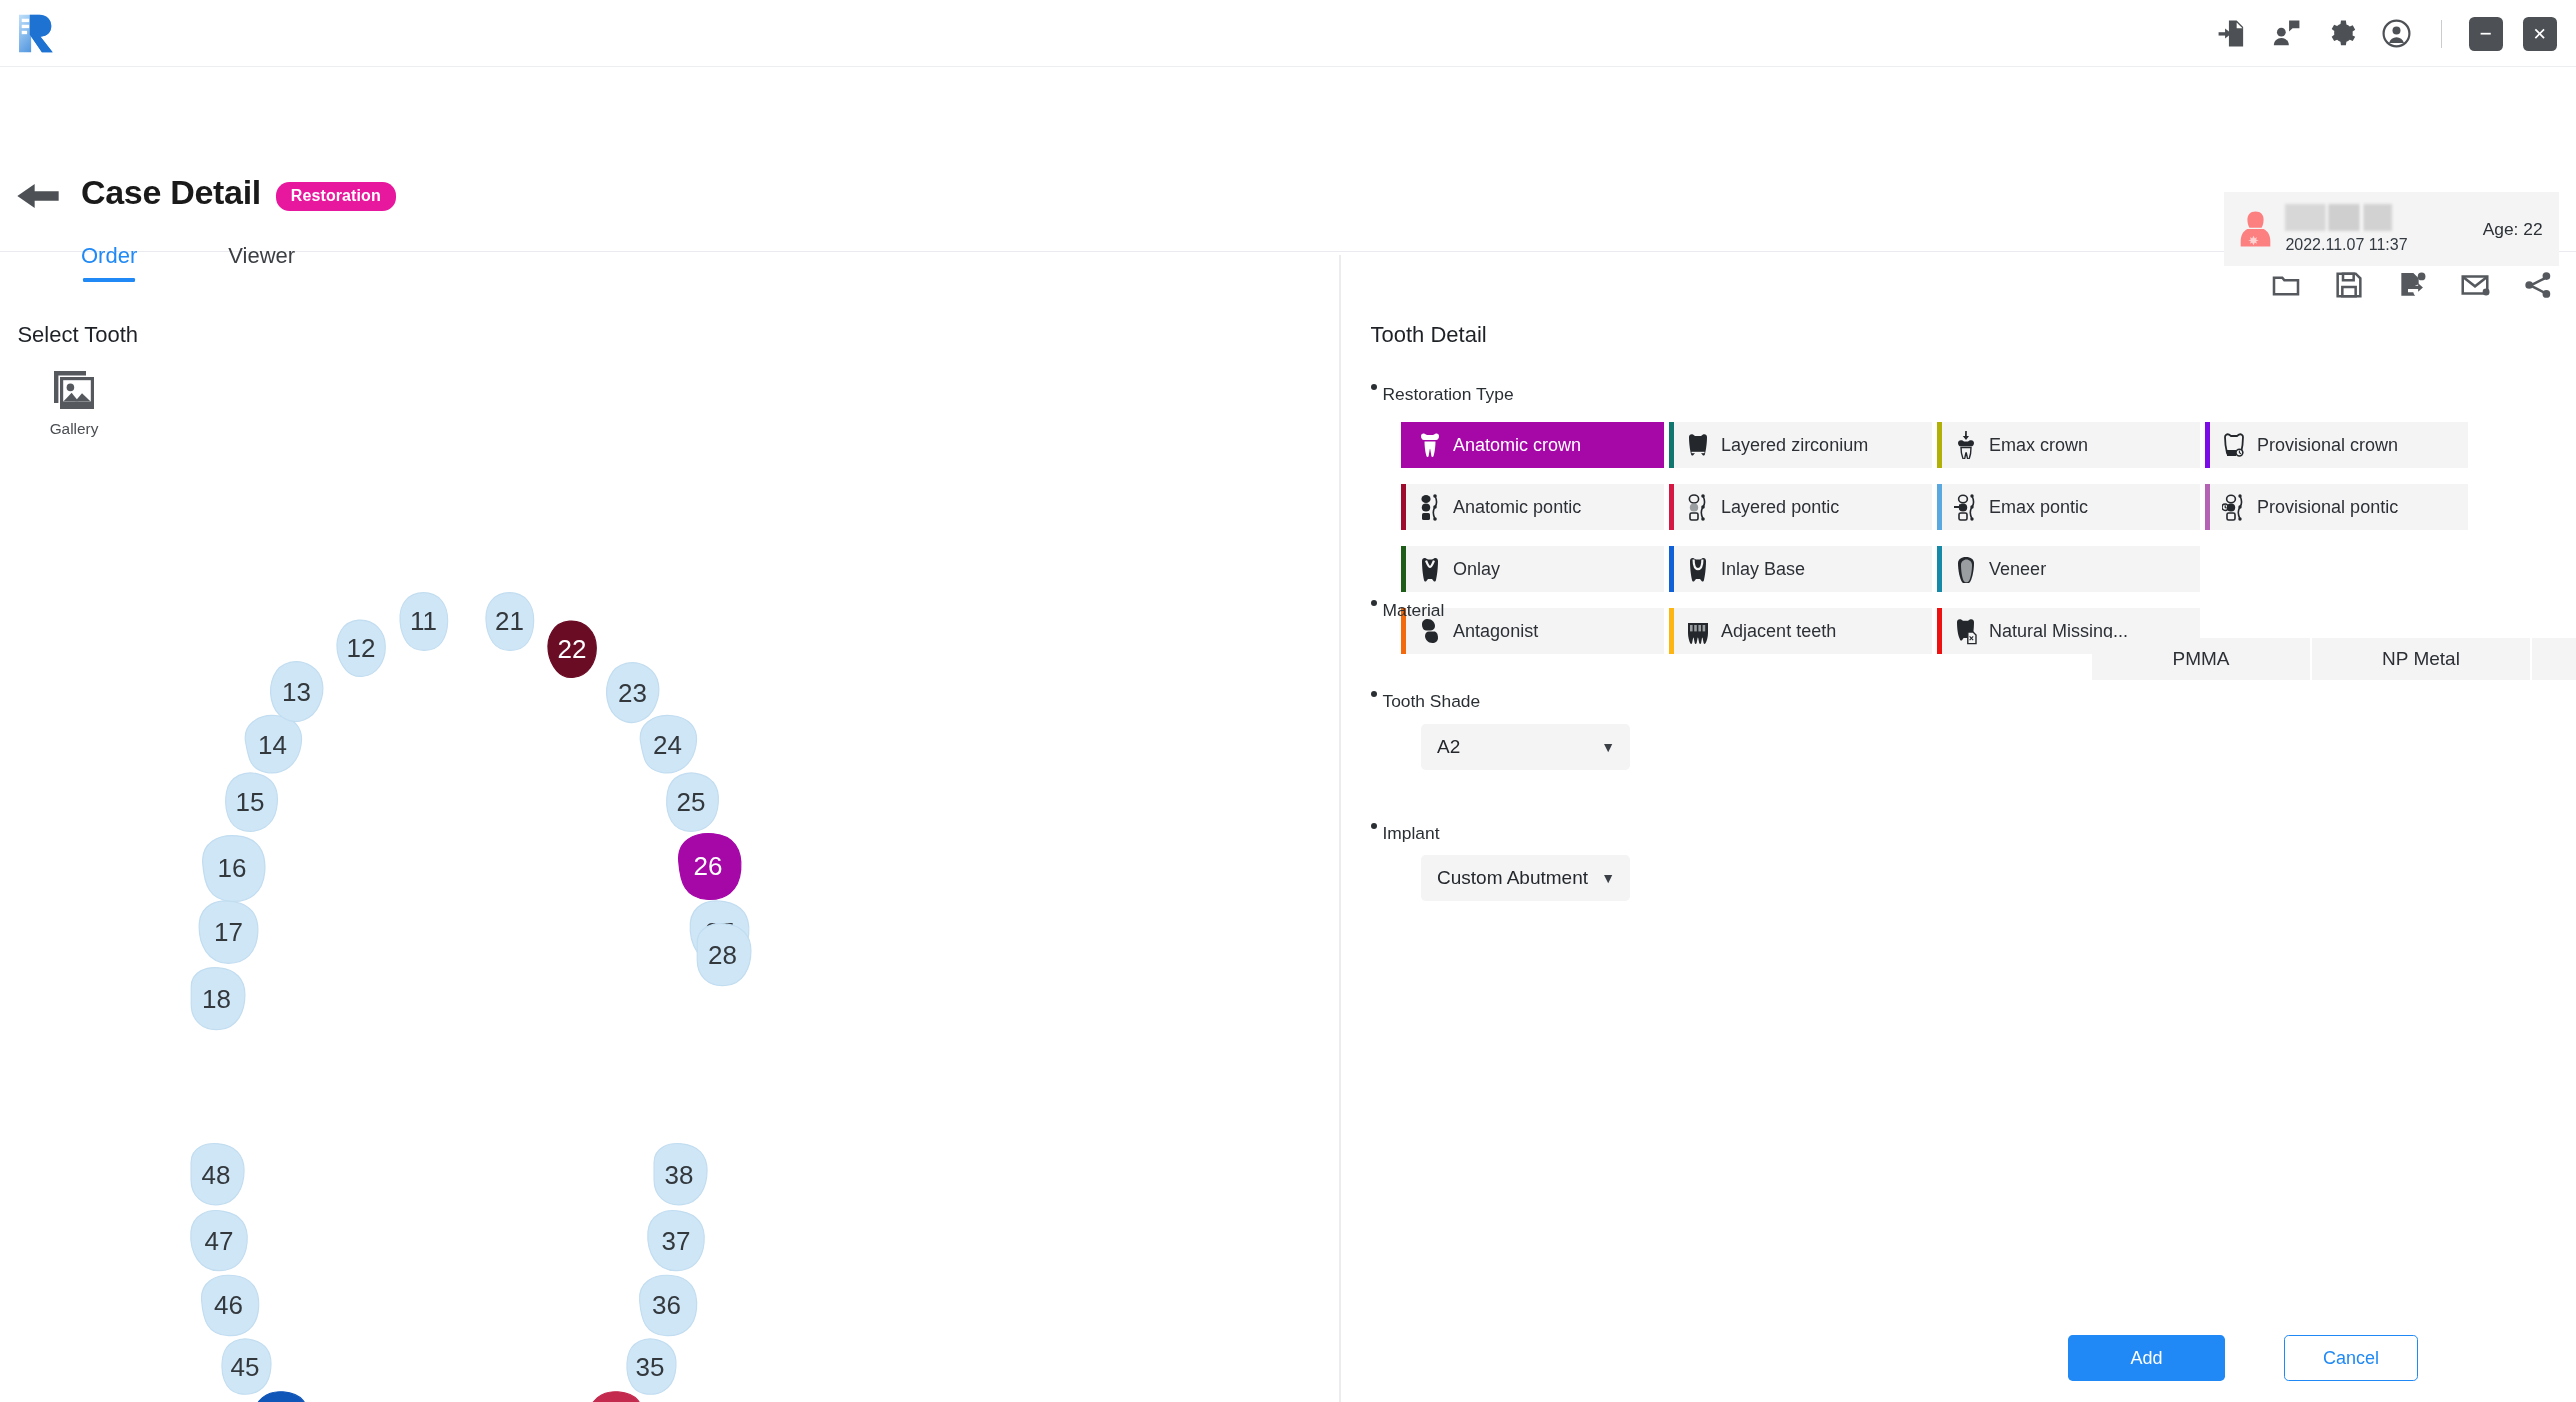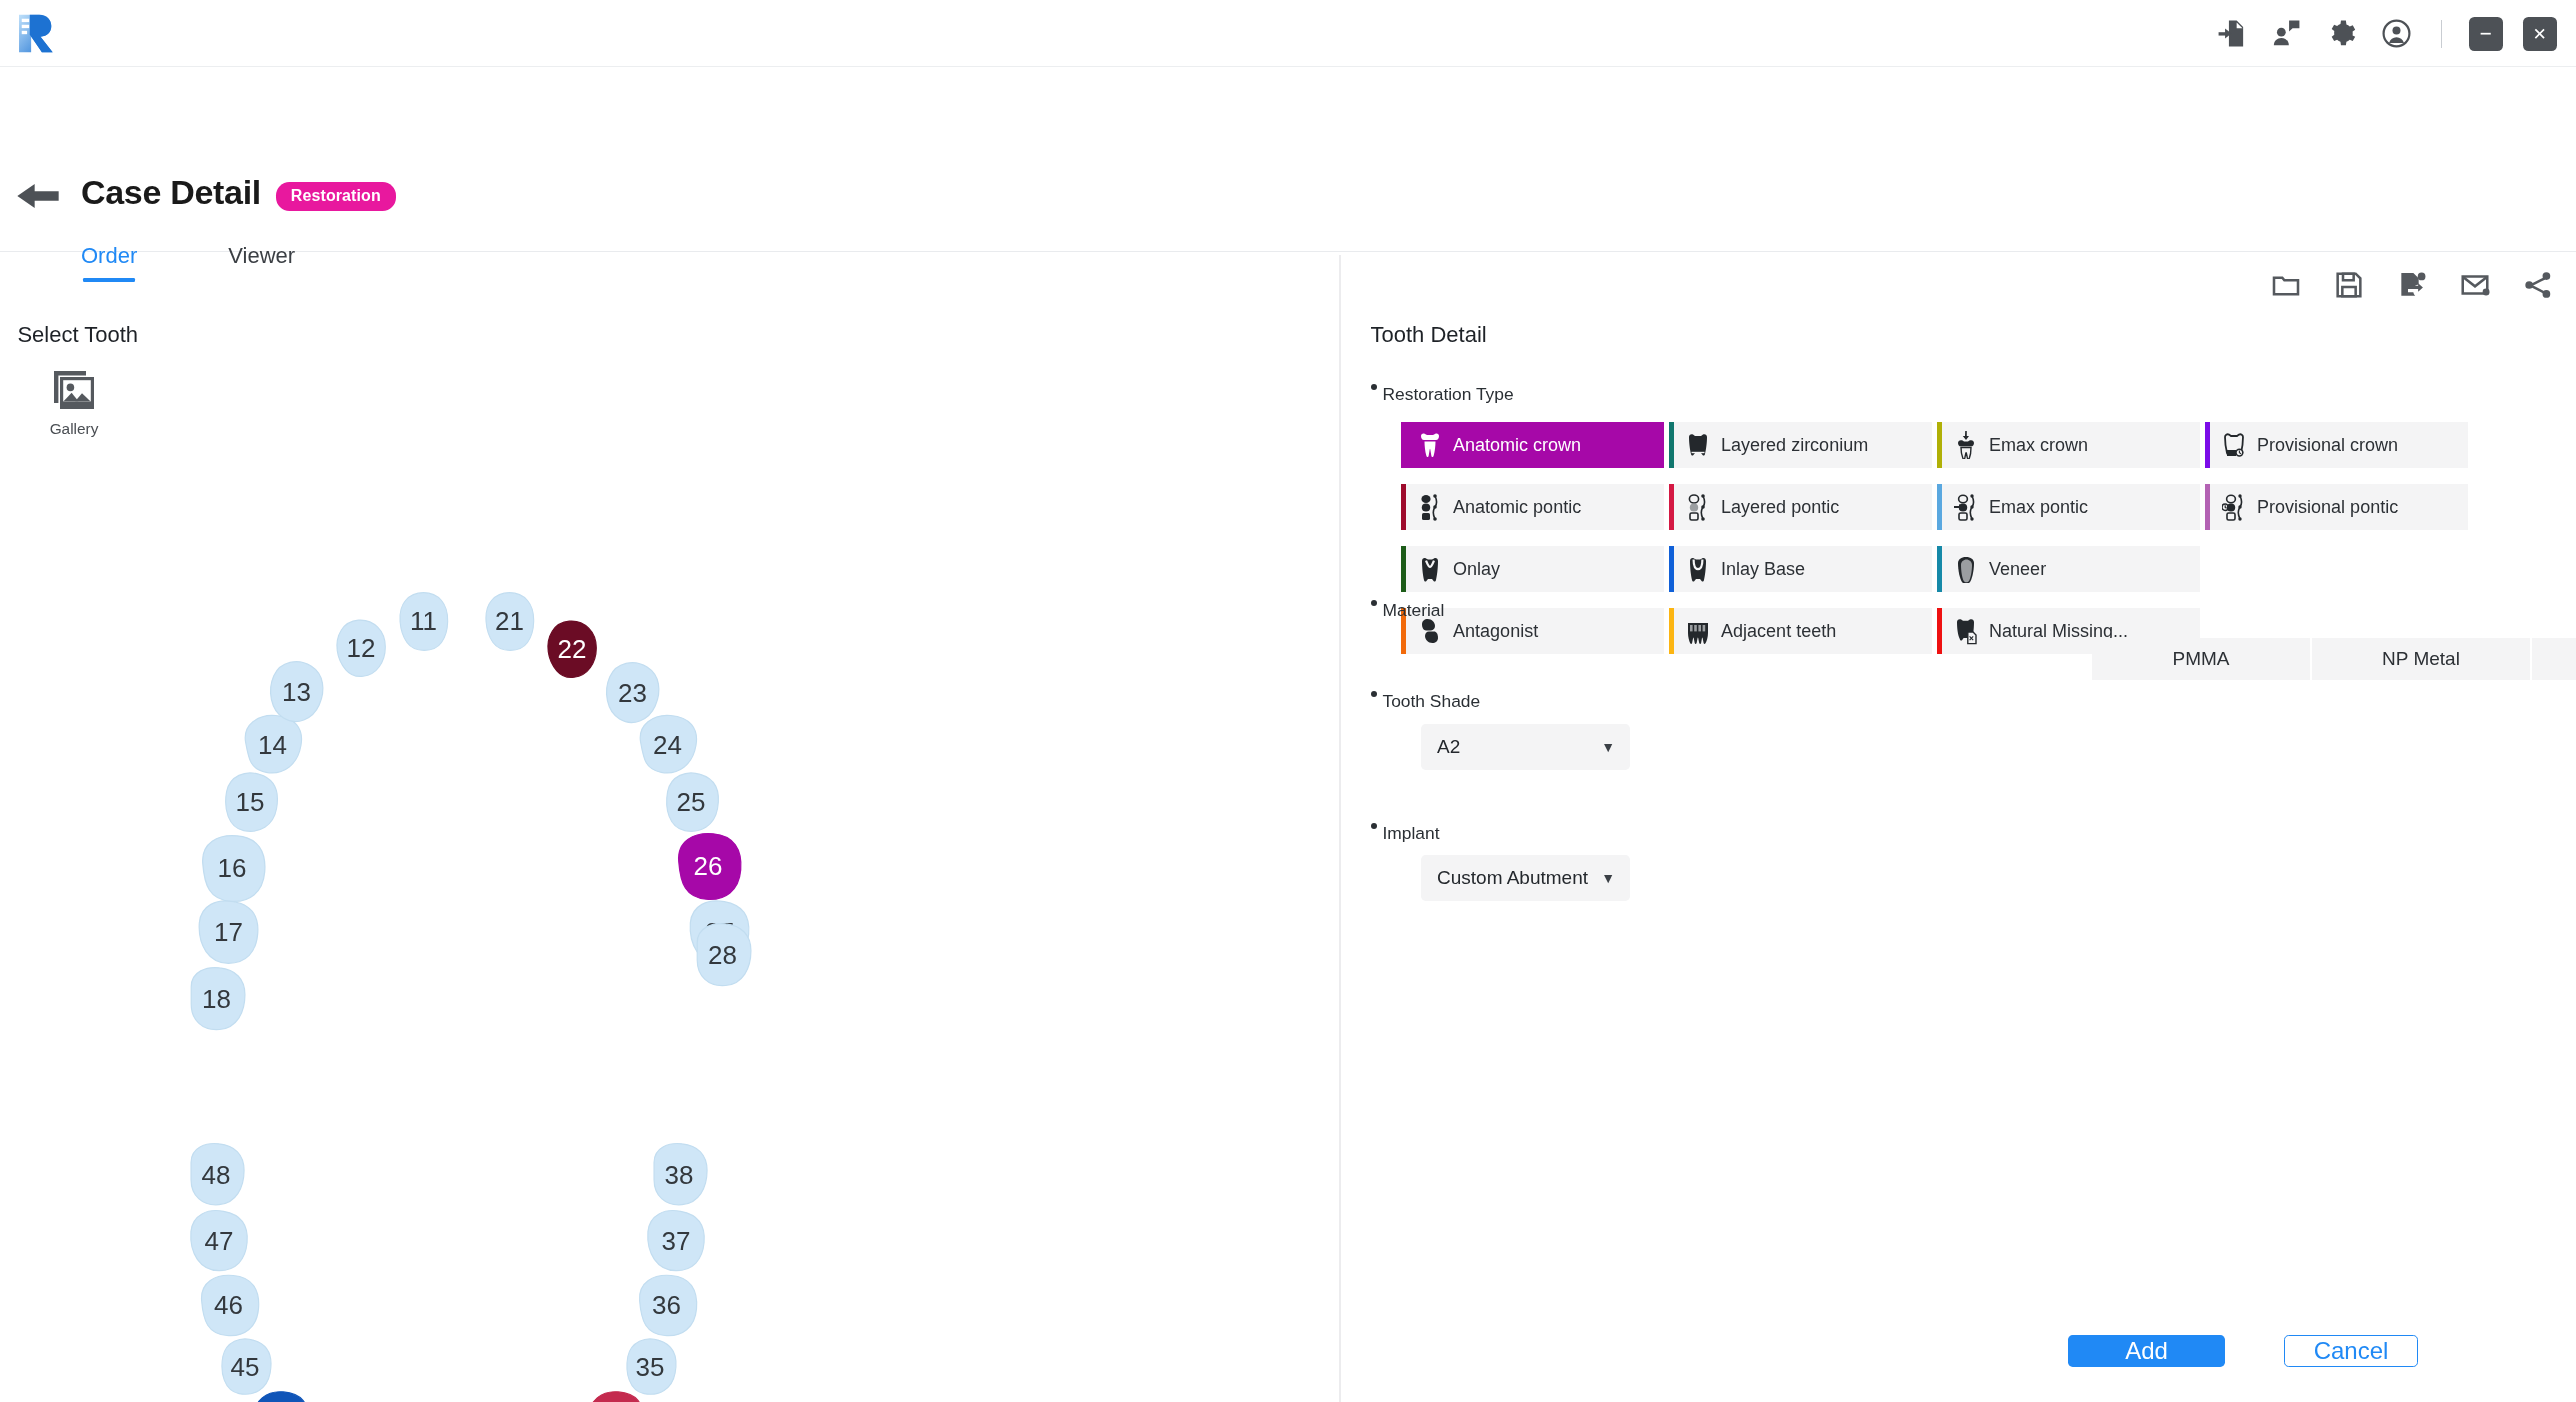--- a/index.html
+++ b/index.html
@@ -137,22 +137,22 @@
   
   .sel-box {
     position: absolute; background: #f4f4f5; border-radius: 4.7px;
     display: flex; align-items: center; justify-content: space-between;
     padding: 0 14.8px 0 16px; font-size: 19px; color: #24282d; cursor: pointer;
   }
   .caret { font-size: 14px; color: #3b4046; margin-left: 10.7px; }
 
   
   .btn {
-    position: absolute; height: 32px; border-radius: 4.7px; display: flex;
-    align-items: center; justify-content: center; font-size: 24px; cursor: pointer;
+    position: absolute; height: 46px; border-radius: 4.7px; display: flex;
+    align-items: center; justify-content: center; font-size: 18px; cursor: pointer;
   }
   .btn-primary { background: #2089f5; color: #ffffff; border: none; }
   .btn-outline { background: #ffffff; color: #2089f5; border: 1.3px solid #2089f5; }
 </style>
 </head>
 <body>
 
 <div class="titlebar">
   <div class="logo">
     <svg viewBox="0 0 64 64" width="43" height="43">
@@ -219,20 +219,34 @@
     </svg>
   </div>
   <div class="page-title">Case Detail</div>
   <div class="badge">Restoration</div>
 
   <div class="tabs">
     <div class="tab active">Order</div>
     <div class="tab">Viewer</div>
   </div>
 
+  <div class="patient-card">
+    <div class="patient-av">
+      <svg width="35" height="38" viewBox="0 0 52 56" fill="#fc8080">
+        <path d="M26 2c-8 0-12 5-12 12 0 5 1 9 3 12h18c2-3 3-7 3-12 0-7-4-12-12-12z"></path>
+        <path d="M14 28c-6 3-10 9-10 18v8h44v-8c0-9-4-15-10-18z"></path>
+        <path d="M21 42l2-4 2 4 3-2-1 4 4 1-4 1 1 4-3-2-2 4-2-4-3 2 1-4-4-1 4-1-1-4z" fill="#ffd2d2"></path>
+      </svg>
+    </div>
+    <div class="patient-mid">
+      <div class="name-blur"></div>
+      <div class="patient-date">2022.11.07 11:37</div>
+    </div>
+    <div class="patient-age">Age: 22</div>
+  </div>
 </div>
 
 <div class="action-bar">
   <div class="act-ico">
     <svg width="32" height="32" viewBox="0 0 24 24" fill="none" stroke="#55595e" stroke-width="1.9">
       <path d="M3 6.5h6.2l1.6 2H21v10.5H3z"></path>
     </svg>
   </div>
   <div class="act-ico">
     <svg width="32" height="32" viewBox="0 0 24 24" fill="none" stroke="#55595e" stroke-width="1.9">

